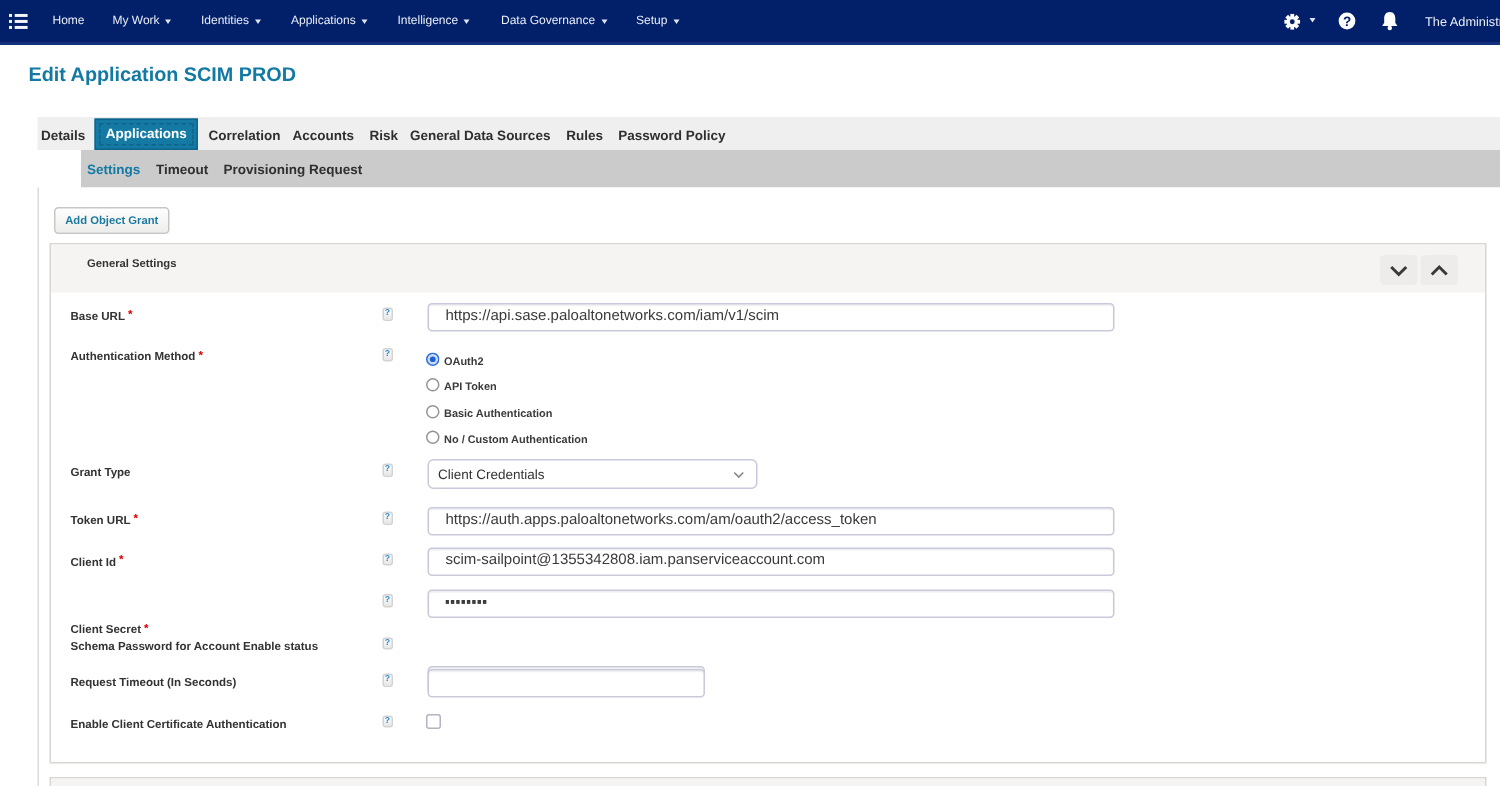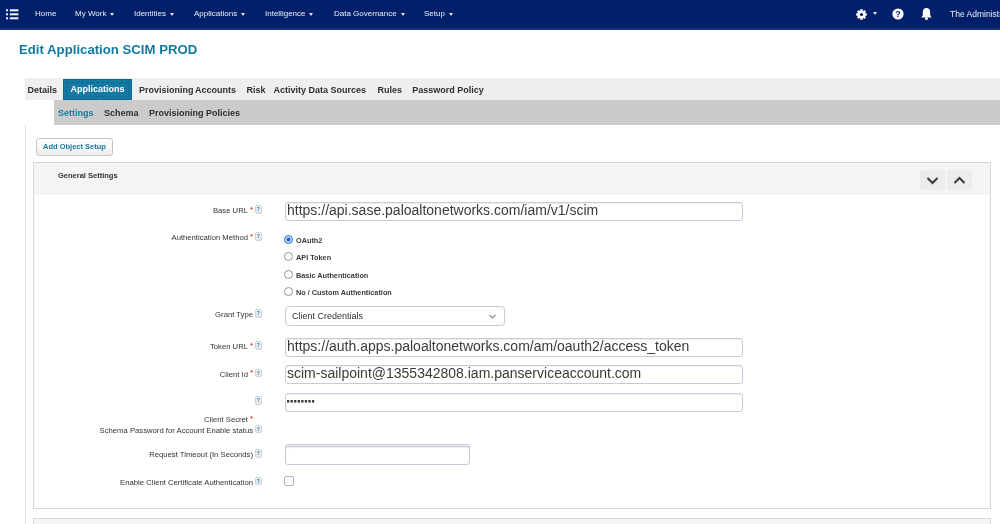--- a/index.html
+++ b/index.html
@@ -41,29 +41,29 @@
 
   .panel { position:absolute; left:33px; width:958px; background:#fff; border:1px solid #d9d6d2; }
   #panel1 { top:162px; height:347px; }
   #p1head { position:absolute; left:0; top:0; width:100%; height:32px; background:#f5f4f3; }
   #p1head .ht { position:absolute; left:24px; top:7.5px; font-size:7.5px; font-weight:bold; color:#333; }
   .chevbtn { position:absolute; top:7px; width:25px; height:20px; background:#edecea; border-radius:3px; }
   #panel2 { top:518px; height:40px; }
   #p2head { position:absolute; left:0; top:0; width:100%; height:32px; background:#f5f4f3; }
 
   
-  .lbl { position:absolute; width:253px; text-align:right; font-size:7.7px; font-weight:normal;
-         color:#333; white-space:nowrap; }
+  .lbl { position:absolute; width:253px; text-align:left; font-size:7.7px; font-weight:bold;
+         color:#333; white-space:nowrap;padding-left:47px; }
   .lbl .star { color:#d00; margin-left:2px; position:relative; top:-1.5px; }
   .help { position:absolute; left:254.5px; width:7.5px; height:8.5px; border:1px solid #d2d2d2; border-radius:2px;
           background:linear-gradient(#fcfcfc,#e7e7e7); color:#2a86c8; font-size:5.8px; font-weight:bold;
           text-align:center; line-height:7.5px; }
   .inp { position:absolute; left:285px; height:19px; border:1px solid #c8c9da; border-radius:3px;
          background:#fff; box-shadow:inset 0 1px 1px rgba(0,0,0,.07);
-         font-size:14px; color:#3a3a3a; line-height:15px; padding-left:1px; white-space:nowrap; overflow:hidden;}
+         font-size:10px; color:#3a3a3a; line-height:15px; padding-left:11px; white-space:nowrap; overflow:hidden;}
   .w1 { width:458px; }
   .w2 { width:185px; }
   .radio { position:absolute; left:284px; width:9px; height:9px; border-radius:50%;
            border:1px solid #949494; background:#fff; }
   .rlbl { position:absolute; left:296px; font-size:7.3px; font-weight:bold; color:#3a3a3a; white-space:nowrap;}
   #gtsel { position:absolute; left:285px; top:306px; width:220px; height:20px; border:1px solid #c8c9da;
            border-radius:4px; background:#fff; font-size:9px; color:#333; line-height:18px; padding-left:6px;}
   #gtsel .chv { position:absolute; right:8px; top:6px; width:7px; height:7px; }
   #cbox { position:absolute; left:284px; top:476px; width:10px; height:10px; border:1px solid #b2b4c2;
           border-radius:2px; background:#fff; }
@@ -114,35 +114,35 @@
     <circle cx="6.5" cy="11.6" r="1.5" fill="#fff"></circle>
   </svg>
   <span class="navitem" style="left:950px;font-size:8.5px">The Administrator</span>
 </div>
 
 <div id="title">Edit Application SCIM PROD</div>
 
 <div id="tabstrip">
   <span class="tab" style="left:2.4px">Details</span>
   <div id="tabsel">Applications</div>
-  <span class="tab" style="left:114px">Provisioning</span>
+  <span class="tab" style="left:114px">Correlation</span>
   <span class="tab" style="left:170px">Accounts</span>
   <span class="tab" style="left:221.4px">Risk</span>
-  <span class="tab" style="left:248.4px">Activity Data Sources</span>
+  <span class="tab" style="left:248.4px">General Data Sources</span>
   <span class="tab" style="left:352.5px">Rules</span>
   <span class="tab" style="left:387.2px">Password Policy</span>
 </div>
 <div id="substrip">
   <span class="sub" style="left:4px;color:#147aa4">Settings</span>
-  <span class="sub" style="left:50px">Schema</span>
-  <span class="sub" style="left:95px">Provisioning Policies</span>
+  <span class="sub" style="left:50px">Timeout</span>
+  <span class="sub" style="left:95px">Provisioning Request</span>
 </div>
 
 <div id="content"></div>
-<div id="addbtn">Add Object Setup</div>
+<div id="addbtn">Add Object Grant</div>
 
 <div class="panel" id="panel1">
   <div id="p1head">
     <span class="ht">General Settings</span>
     <div class="chevbtn" style="left:886px">
       <svg width="25" height="20" viewBox="0 0 25 20">
           <polyline points="7.5,8 12.5,13 17.5,8" fill="none" stroke="#3a3a3a" stroke-width="2"></polyline>
         </svg>
     </div>
     <div class="chevbtn" style="left:913px">

